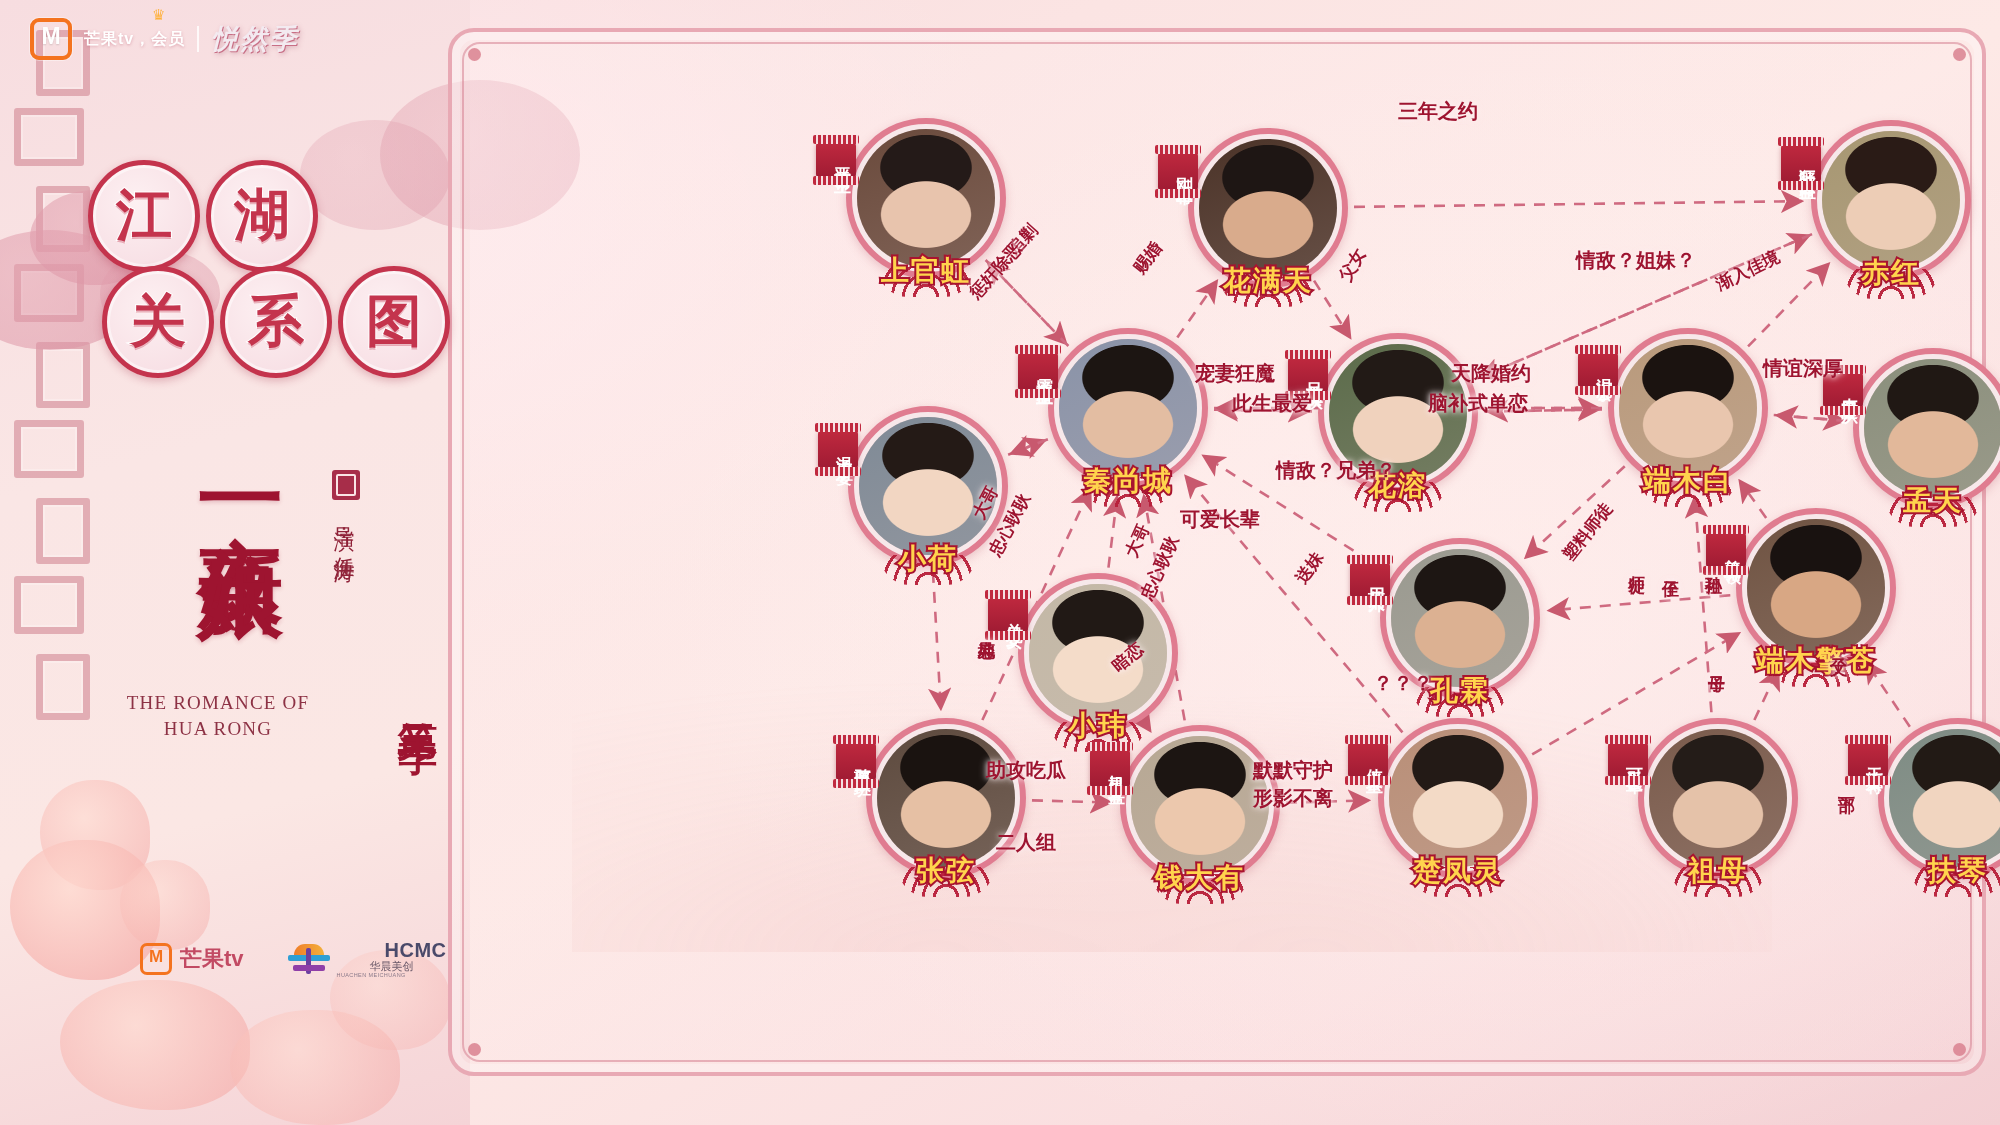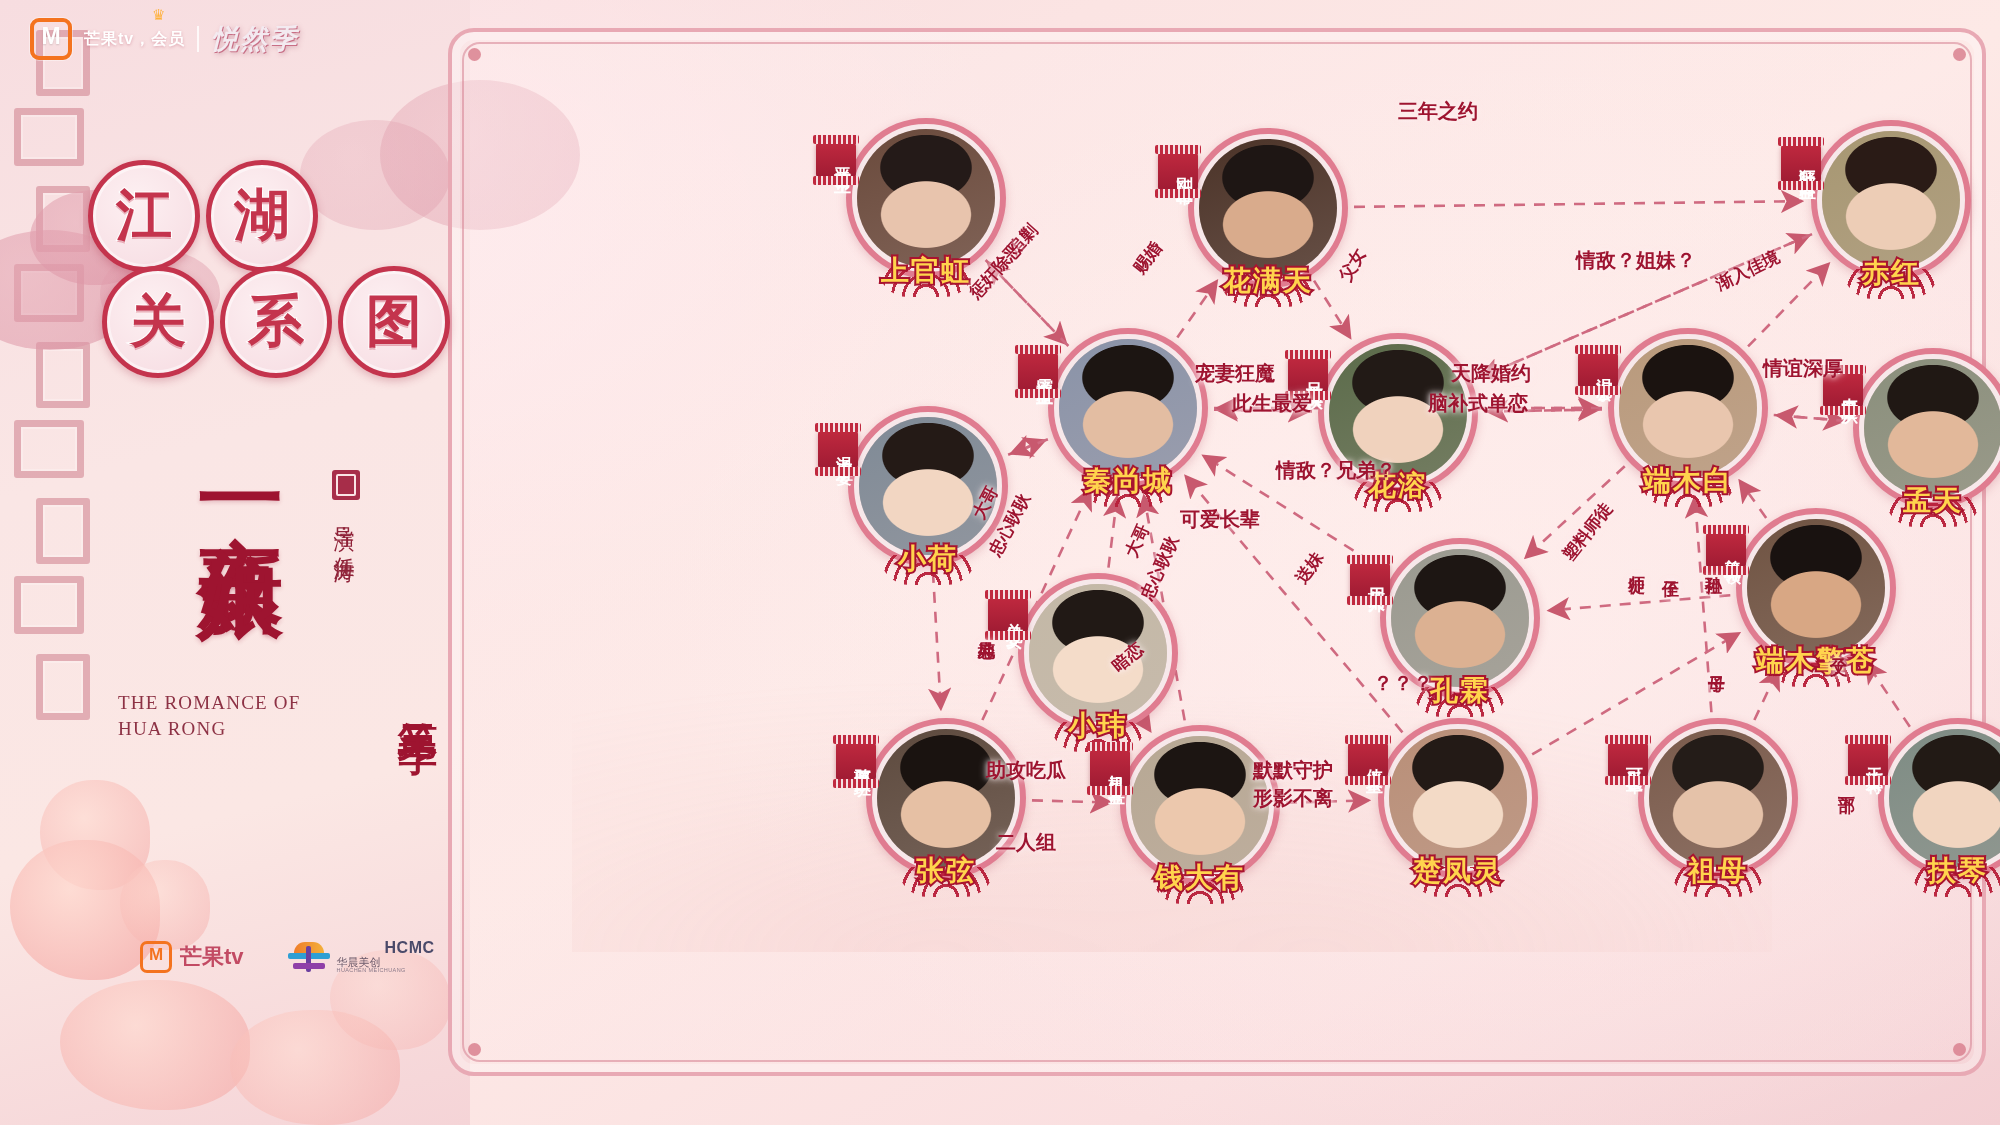--- a/index.html
+++ b/index.html
@@ -57,37 +57,37 @@
      font-family:"Liberation Serif",serif;font-size:86px;font-weight:bold;color:#9e1430;
      letter-spacing:10px;line-height:1.02;z-index:25;text-shadow:0 2px 4px rgba(150,20,50,.2);}
   .season{position:absolute;left:390px;top:690px;writing-mode:vertical-rl;
      font-family:"Liberation Serif",serif;font-size:40px;font-weight:bold;color:#9e1430;
      letter-spacing:6px;z-index:25;}
   .director{position:absolute;left:330px;top:510px;writing-mode:vertical-rl;
      font-family:"Liberation Serif",serif;font-size:21px;color:#8f2238;letter-spacing:3px;z-index:25;}
   .dirSeal{position:absolute;left:332px;top:470px;width:28px;height:30px;background:#a01e3c;
      border-radius:3px;z-index:25;opacity:.92;}
   .dirSeal:after{content:"";position:absolute;inset:4px;border:2px solid #fbe3e6;border-radius:2px;}
-  .engTitle{position:absolute;left:118px;top:690px;width:200px;
+  .engTitle{position:absolute;left:118px;top:690px;width:200px;text-align:center;
      font-family:"Liberation Serif",serif;font-size:19px;color:#8d3245;letter-spacing:1.2px;
      line-height:1.35;font-variant:small-caps;z-index:25;}
 
   
   .btmLogos{position:absolute;left:140px;top:940px;display:flex;align-items:center;gap:44px;z-index:30;}
   .mgLogo2{display:flex;align-items:center;gap:8px;}
   .mgBox{width:26px;height:26px;border:3px solid #f4731f;border-radius:7px;position:relative;}
   .mgBox:after{content:"M";position:absolute;inset:0;text-align:center;line-height:22px;
      font-size:17px;font-weight:bold;color:#f4731f;}
   .mgTxt{font-size:22px;font-weight:bold;color:#c24a63;}
   .hcmc{display:flex;align-items:center;gap:7px;}
   .hcmcMark{width:42px;height:34px;position:relative;}
   .hcmcMark i{position:absolute;display:block;border-radius:2px;}
   .hcmcTxt{line-height:1.05;}
-  .hcmcTxt b{display:block;font-size:16px;color:#4a4a6a;letter-spacing:.5px;padding-left:48px;}
-  .hcmcTxt u{display:block;font-size:11px;color:#6b5a6a;text-decoration:none;}
+  .hcmcTxt b{display:block;font-size:20px;color:#4a4a6a;letter-spacing:.5px;padding-left:48px;}
+  .hcmcTxt u{display:block;font-size:11px;color:#6b5a6a;text-decoration:none;text-align:center;}
   .hcmcTxt s{display:block;font-size:5.5px;color:#8a7a8a;text-decoration:none;letter-spacing:.4px;}
 
   
   .board{position:absolute;left:448px;top:28px;width:1530px;height:1040px;
     border:4px solid #e8a9b4;border-radius:26px;
     background:linear-gradient(155deg,rgba(255,240,240,.35),rgba(253,228,229,.2));
     box-shadow:0 0 0 8px rgba(255,255,255,.25) inset;}
   .board:before{content:"";position:absolute;inset:10px;border:2px solid rgba(214,130,145,.55);
     border-radius:18px;pointer-events:none;}
   .cornerDot{position:absolute;width:13px;height:13px;border-radius:50%;background:#d9818f;opacity:.85;}

